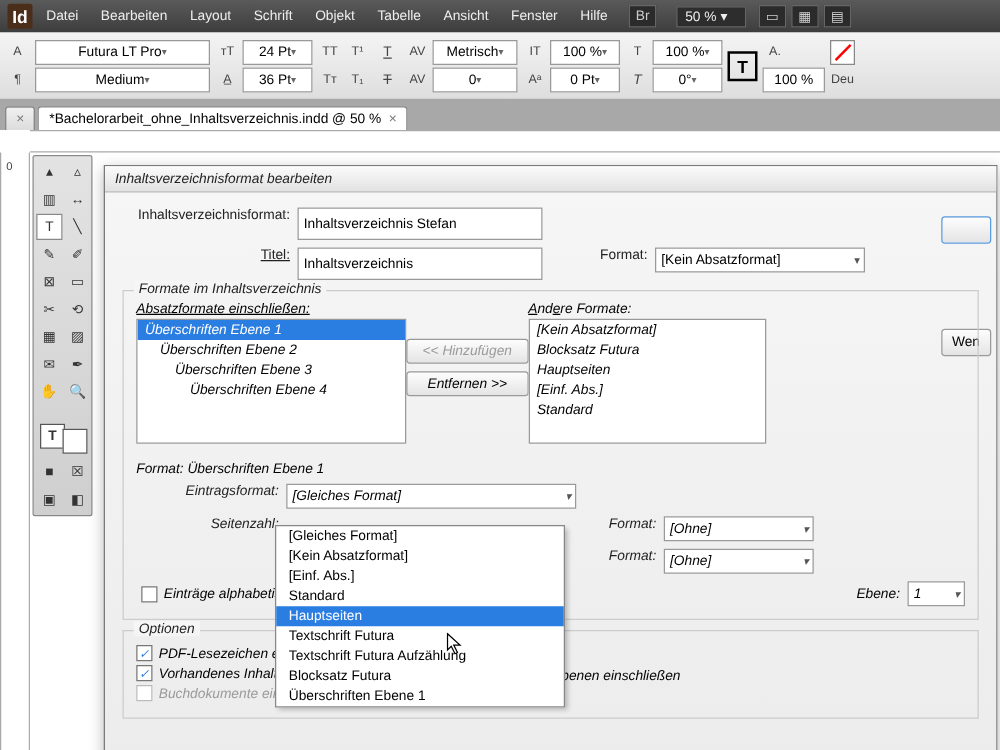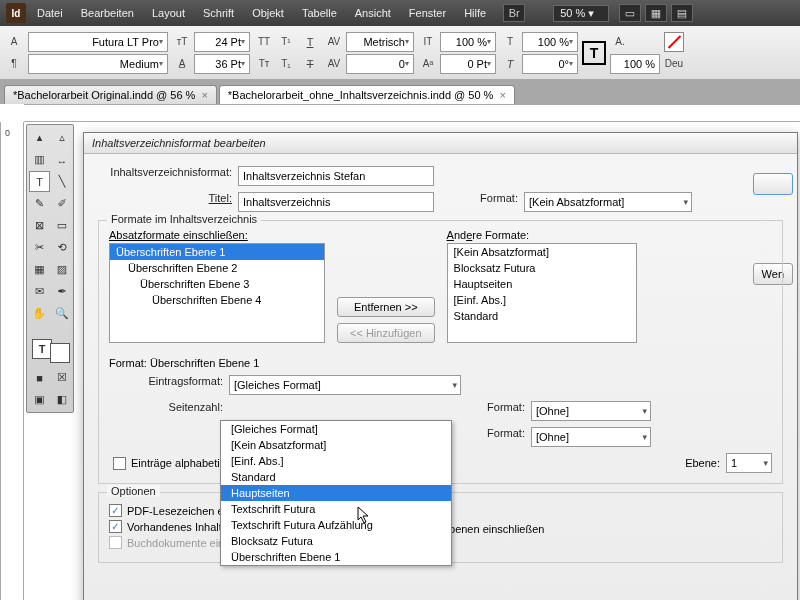--- a/index.html
+++ b/index.html
@@ -1,25 +1,25 @@
 <!DOCTYPE html>
 <html><head>
 <meta charset="utf-8">
 <style>
 * { box-sizing: border-box; margin: 0; padding: 0; font-family: "Segoe UI", Tahoma, sans-serif; font-size: 11px; }
 body { background: #e8e8e8; width: 800px; height: 600px; overflow: hidden; position: relative; }
 .menubar { background: linear-gradient(#5a5a5a,#3d3d3d); height: 26px; display: flex; align-items: center; padding: 0 6px; color: #eee; gap: 4px; }
-.menubar .logo { width: 20px; height: 20px; background: #4a2e1a; color:#fff; font-weight:bold; display:flex; align-items:center; justify-content:center; border-radius:2px; font-size:10px; }
+.menubar .logo { width: 20px; height: 20px; background: #4a2e1a; color:#fff; font-weight:bold; display:flex; align-items:center; justify-content:center; border-radius:2px; font-size:14px; }
 .menubar .mi { padding: 4px 7px; cursor: default; }
-.menubar .zoomsel { background:#2d2d2d; border:1px solid #666; color:#eee; padding:1px 14px 1px 6px; margin-left:24px; position:relative; }
+.menubar .zoomsel { background:#2d2d2d; border:1px solid #666; color:#eee; padding:1px 14px 1px 6px; margin-left:12px; position:relative; }
 .menubar .wicons { display:flex; gap:4px; margin-left:6px; }
 .menubar .wicon { width:22px; height:18px; background:#2b2b2b; border:1px solid #666; display:flex; align-items:center; justify-content:center; color:#ccc; }
 .ctrlbar { background: linear-gradient(#f4f4f4,#dedede); border-bottom:1px solid #a8a8a8; height: 54px; display:flex; align-items:stretch; padding:2px 4px; gap:4px; }
 .ctrlbar .cg { display:flex; flex-direction:column; gap:2px; justify-content:center; }
-.ctrlbar .sel, .ctrlbar .num { background:#fff; border:1px solid #999; height:20px; padding:0 4px; display:flex; align-items:center; justify-content:flex-end; }
+.ctrlbar .sel, .ctrlbar .num { background:#fff; border:1px solid #999; height:20px; padding:0 4px; display:flex; align-items:center; justify-content:center; }
 .ctrlbar .sel { width: 140px; }
 .ctrlbar .num { width: 56px; }
 .ctrlbar .ico { width:20px; height:20px; border:1px solid transparent; display:flex; align-items:center; justify-content:center; color:#444; font-size:10px; }
 .ctrlbar .row { display:flex; gap:2px; align-items:center; }
 .ctrlbar .arrow { font-size:8px; color:#666; }
 .bigT { width:24px; height:24px; border:2px solid #000; display:flex; align-items:center; justify-content:center; font-weight:bold; font-size:14px; }
 .swatch { width:20px; height:20px; background:#fff; border:1px solid #888; position:relative; }
 .swatch:after { content:""; position:absolute; left:1px; top:50%; width:17px; border-top:2px solid red; transform:translateY(-50%) rotate(-45deg); }
 .tabbar { background: #a8a8a8; height: 24px; display:flex; align-items:flex-end; padding: 0 4px; gap:2px; }
 .tab { background: linear-gradient(#f1f1f1,#dcdcdc); border:1px solid #888; border-bottom:none; padding: 3px 8px; display:flex; align-items:center; gap:6px; border-radius:3px 3px 0 0; }
@@ -30,24 +30,24 @@
 .ruler-v { position:absolute; top:18px; left:0; width:24px; bottom:0; background:#fff; border-right:1px solid #aaa; border-left:1px solid #aaa; }
 .toolbox { position:absolute; top:20px; left:26px; width:48px; background:linear-gradient(#e3e3e3,#cfcfcf); border:1px solid #888; border-radius:2px; padding:2px; display:grid; grid-template-columns:1fr 1fr; gap:1px; }
 .tool { width:21px; height:21px; display:flex; align-items:center; justify-content:center; border:1px solid transparent; color:#333; font-size:11px; }
 .tool.sel { background:#fff; border:1px solid #888; }
 .dialog { position:absolute; top:28px; left:83px; width: 715px; height: 480px; background:linear-gradient(#f6f6f6,#ececec); border:1px solid #7a7a7a; box-shadow:0 4px 12px rgba(0,0,0,.3); }
 .dialog .title { background:linear-gradient(#fbfbfb,#e2e2e2); border-bottom:1px solid #b8b8b8; padding:4px 8px; font-weight:normal; color:#222;font-style:italic; }
 .dialog .body { padding: 12px 14px; position:relative; }
 .formrow { display:flex; align-items:flex-start; margin-bottom:6px; }
 .formrow label { width:140px; text-align:right; padding-right:6px; color:#222; }
 .formrow label.u { text-decoration: underline; }
-.tinput { background:#fff; border:1px solid #999; height:20px; padding:0 4px; }
+.tinput { background:#fff; border:1px solid #999; height:20px; padding:12px 4px; }
 .combobox { background:#fff; border:1px solid #999; height:20px; padding:0 16px 0 4px; display:flex; align-items:center; position:relative; }
 .combobox:after { content:"▾"; position:absolute; right:3px; font-size:9px; color:#555; }
-.fieldset { border:1px solid #ccc; margin-top:8px; padding: 8px 10px 10px; position:relative; }
+.fieldset { border:1px solid #ccc; margin-top:8px; padding: 8px 10px 10px; position:relative;font-style:italic; }
 .fieldset > .legend { position:absolute; top:-8px; left:8px; background:linear-gradient(#f6f6f6,#f4f4f4); padding:0 4px; color:#222; }
 .listbox { background:#fff; border:1px solid #999; height:100px; overflow:hidden; }
 .listbox .li { padding:2px 6px; white-space:nowrap; }
 .listbox .li.sel { background:#2a7de1; color:#fff; }
 .listbox .li.ind1 { padding-left:18px; }
 .listbox .li.ind2 { padding-left:30px; }
 .listbox .li.ind3 { padding-left:42px; }
 .listbox .li.ind4 { padding-left:54px; }
 .btn { background:linear-gradient(#fdfdfd,#e4e4e4); border:1px solid #9a9a9a; border-radius:3px; padding:3px 12px; min-width:92px; text-align:center; }
 .btn.dis { color:#9a9a9a; }
@@ -206,21 +206,20 @@
       </div>
   </div>
   <div class="cg">
     <div class="swatch"></div>
     <div class="ico">Deu</div>
   </div>
 </div>
 
 <div class="tabbar">
   <div class="tab">
-      <span>*Bachelorarbeit Original.indd @ 56 %</span>
       <span class="x">×</span>
     </div>
   <div class="tab active">
       <span>*Bachelorarbeit_ohne_Inhaltsverzeichnis.indd @ 50 %</span>
       <span class="x">×</span>
     </div>
 </div>
 
 <div class="workspace">
   <div class="ruler-h"></div>
@@ -276,33 +275,33 @@
         <label class="u">Titel:</label>
         <input class="tinput" style="width: 196px;" value="Inhaltsverzeichnis">
         <label style="width:60px;margin-left:30px;text-align:right;padding-right:6px">Format:</label>
         <div class="combobox" style="width:168px">
             <span>[Kein Absatzformat]</span>
           </div>
       </div>
 
       <div class="fieldset">
         <div class="legend">Formate im Inhaltsverzeichnis</div>
-        <div style="display:flex; gap:12px; align-items:flex-end">
+        <div style="display:flex; gap:0; align-items:flex-start">
           <div style="flex:0 0 216px">
             <div style="text-decoration:underline;margin-bottom:2px">Absatzformate einschließen:</div>
             <div class="listbox">
               <div class="li sel">Überschriften Ebene 1</div>
               <div class="li ind1">Überschriften Ebene 2</div>
               <div class="li ind2">Überschriften Ebene 3</div>
               <div class="li ind3">Überschriften Ebene 4</div>
             </div>
           </div>
           <div style="display:flex;flex-direction:column;gap:6px;padding-top:30px">
+            <div class="btn dis">&lt;&lt; Hinzufügen</div>
             <div class="btn">Entfernen &gt;&gt;</div>
-            <div class="btn dis">&lt;&lt; Hinzufügen</div>
           </div>
           <div style="flex:0 0 190px">
             <div style="margin-bottom:2px"><span style="text-decoration:underline">A</span><span>nd</span><span style="text-decoration:underline">e</span><span>re Formate:</span></div>
             <div class="listbox" style="height:100px">
               <div class="li">[Kein Absatzformat]</div>
               <div class="li">Blocksatz Futura</div>
               <div class="li">Hauptseiten</div>
               <div class="li">[Einf. Abs.]</div>
               <div class="li">Standard</div>
             </div>

